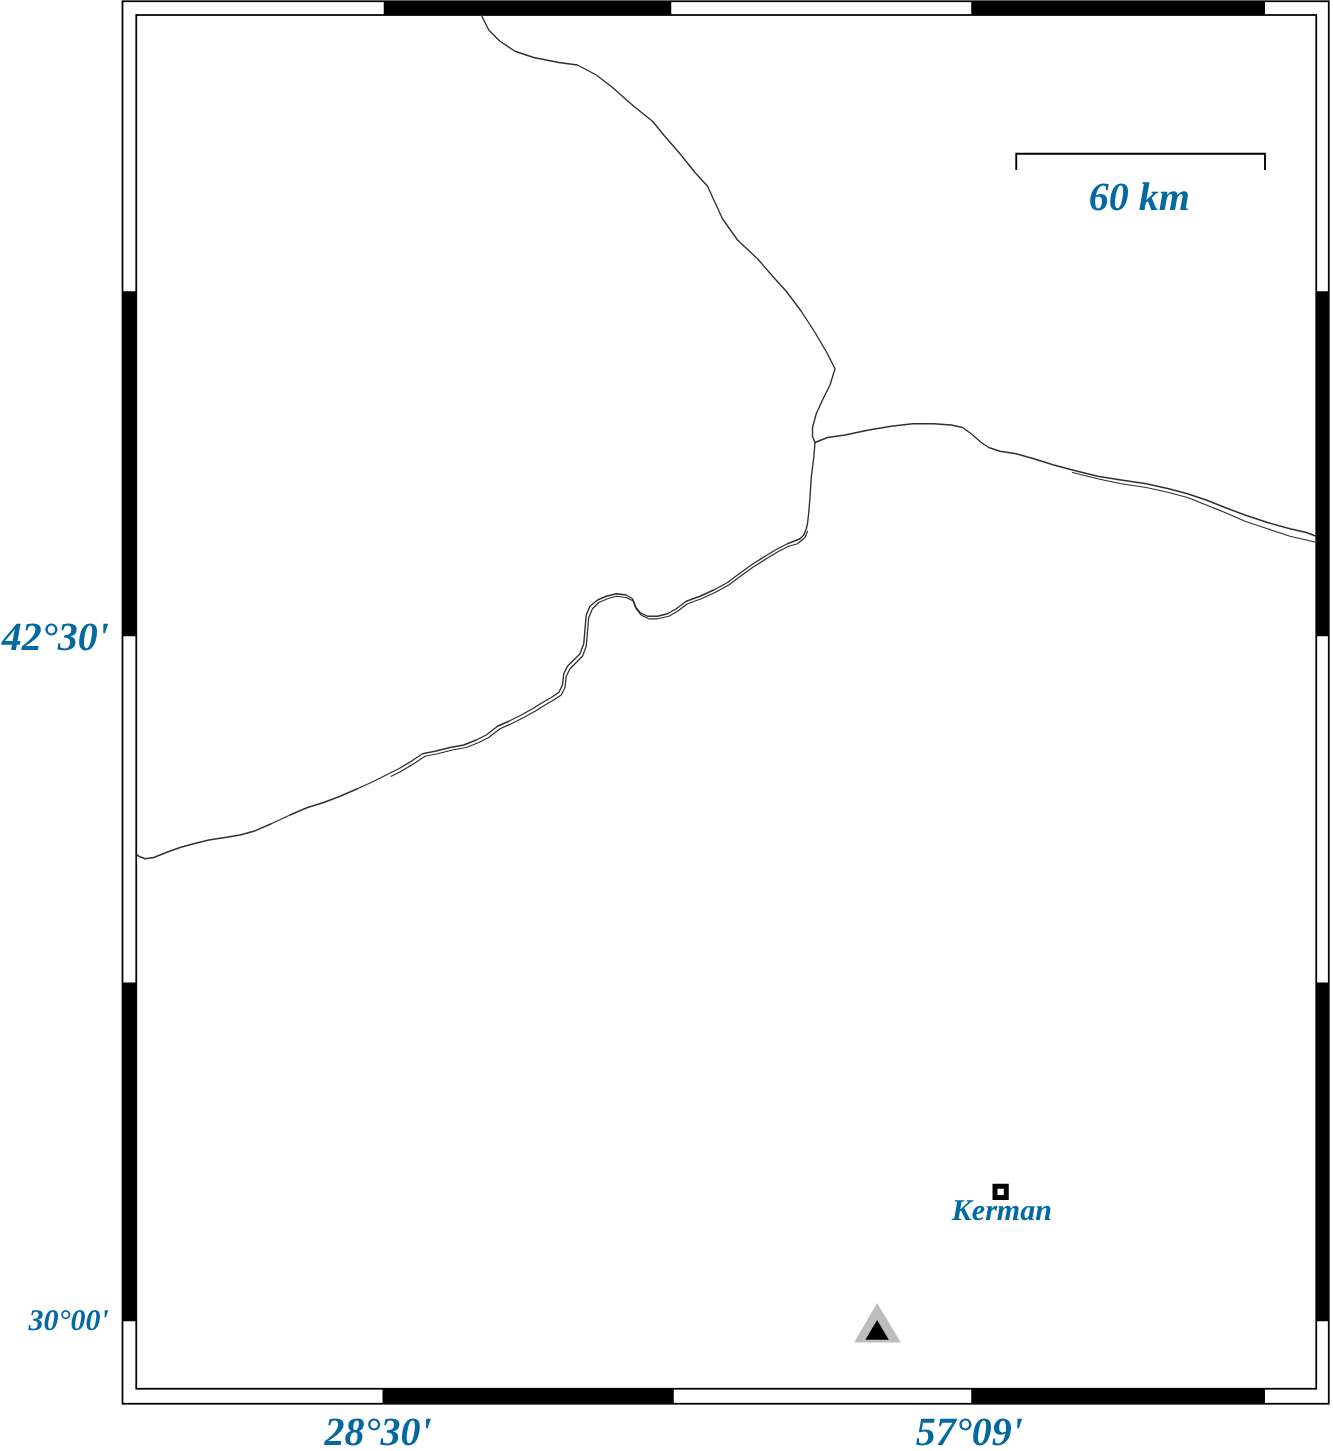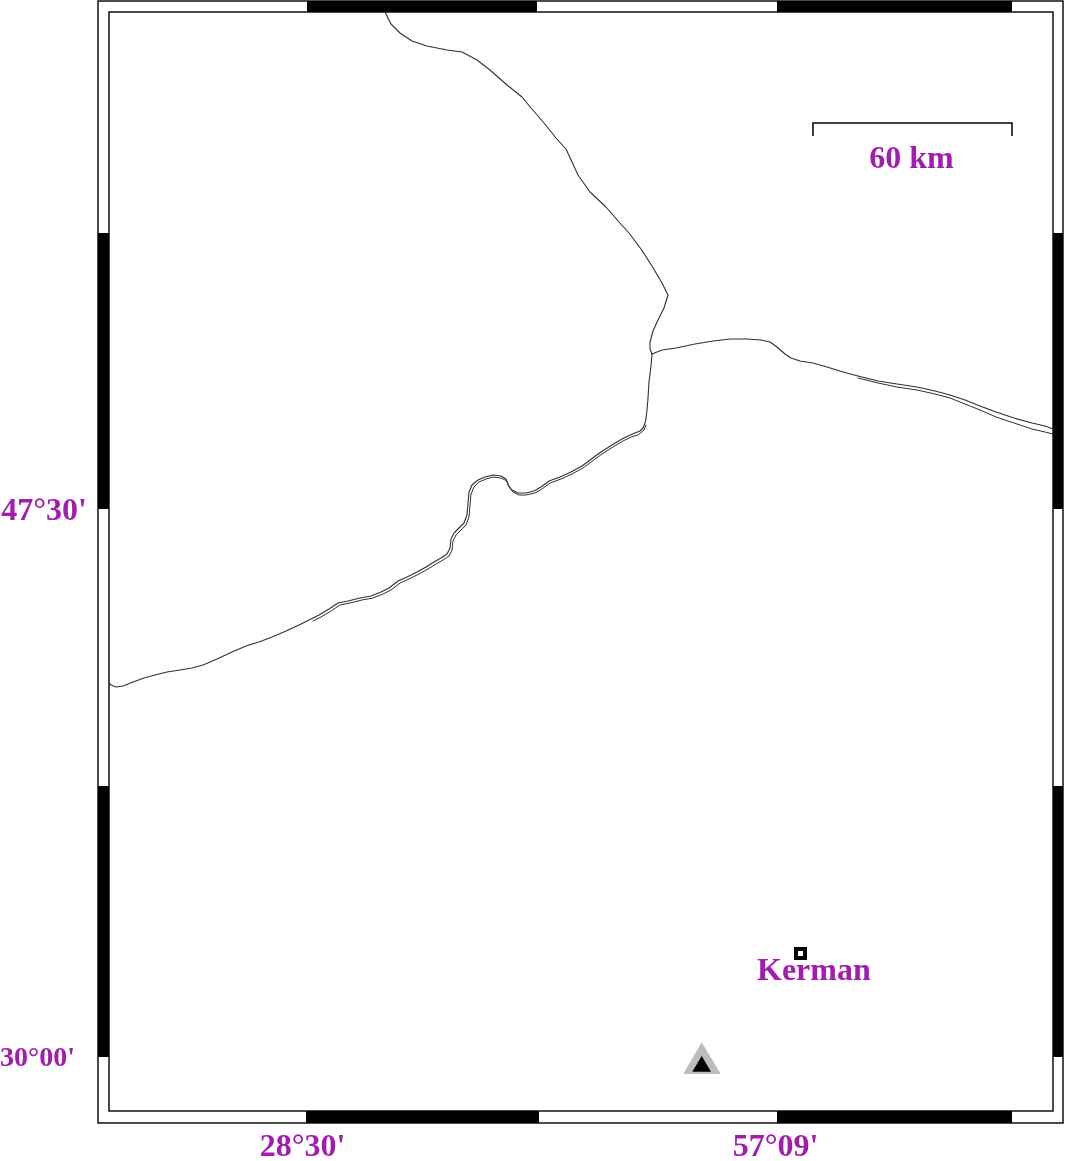--- a/index.html
+++ b/index.html
@@ -7,30 +7,31 @@
     position:relative;
     width:1066px;height:1161px;
     background:#ffffff;
     overflow:hidden;
     font-family:"Liberation Serif","DejaVu Serif",serif;
   }
   .stage svg{position:absolute;left:0;top:0;}
   .maplabel{
     position:absolute;
     font-weight:bold;
-    color:#a21caf;
+    color:#0369a1;
     white-space:nowrap;
     line-height:32px;
+    font-style:italic;
   }
   #lat-label-1{top:493px;left:0;width:87px;text-align:right;font-size:32px;}
-  #lat-label-2{top:1041px;left:0;width:87px;text-align:left;font-size:28px;}
+  #lat-label-2{top:1041px;left:0;width:87px;text-align:right;font-size:24px;}
   #lon-label-1{top:1129px;left:242px;width:121px;text-align:center;font-size:32px;}
   #lon-label-2{top:1129px;left:715px;width:121px;text-align:center;font-size:32px;}
   #scale-label{top:141px;left:851px;width:121px;text-align:center;font-size:32px;}
-  #city-label{top:956px;left:757px;width:121px;text-align:left;font-size:32px;line-height:26px;}
+  #city-label{top:956px;left:741px;width:121px;text-align:center;font-size:24px;line-height:26px;}
 </style>
 </head>
 <body>
 
 <div class="stage">
   <svg id="map-svg" width="1066" height="1161" viewBox="0 0 1066 1161">
       <rect x="98" y="1" width="965" height="1122" fill="none" stroke="#000000" stroke-width="1.4"></rect>
       <rect x="109" y="12" width="944" height="1099" fill="none" stroke="#000000" stroke-width="1.4"></rect>
       <rect x="307" y="1" width="230" height="11" fill="#000000"></rect>
       <rect x="777" y="1" width="235" height="11" fill="#000000"></rect>
@@ -45,21 +46,21 @@
       <polyline points="858,378 878,383 897,387 917,390 935,394 950,398 965,404 980,410 996,417 1014,423 1032,429 1045,432 1053,434" fill="none" stroke="#303030" stroke-width="1" stroke-linejoin="round" stroke-linecap="round"></polyline>
       <polyline points="652,354 651,366 649,382 648,398 647,410 646,419 645,423 643,428 640,431 635,433 630,435 622,439 612,445 601,452 590,460 582,466 571,472 560,477 549,481 541,487 534,491 526,493 518,493 512,490 508,485 506,479 501,476 493,475 485,477 478,480 472,485 469,492 468,503 467,515 464,523 459,528 454,533 451,539 450,548 447,554 441,558 434,562 426,567 417,572 407,577 398,581 389,588 381,592 371,596 360,598 348,601 338,603 329,609 319,615 311,619 299,625 286,631 272,637 259,642 246,646 232,652 217,659 203,665 192,668 180,670 167,672 155,675 144,678 133,682 123,686 116,687 111,685 109,683" fill="none" stroke="#303030" stroke-width="1.1" stroke-linejoin="round" stroke-linecap="round"></polyline>
       <polyline points="646,425 644,430 638,435 631,437 623,441 613,447 602,454 591,462 583,468 572,474 561,479 550,483 542,489 535,493 526,495 519,495 513,492 509,487 507,481 501,478 493,477 486,479 479,482 474,487 471,494 470,505 469,517 466,525 461,530 456,535 453,541 452,550 449,556 443,560 436,564 428,569 419,574 409,579 400,583 391,590 383,594 373,598 362,600 350,603 340,605 331,611 321,617 313,621" fill="none" stroke="#303030" stroke-width="1" stroke-linejoin="round" stroke-linecap="round"></polyline>
       <path d="M 813 136 L 813 123 L 1012 123 L 1012 136" fill="none" stroke="#000000" stroke-width="1.5"></path>
       <rect x="794" y="947" width="13" height="13" fill="#000000"></rect>
       <rect x="798" y="951" width="5" height="5" fill="#ffffff"></rect>
       <polygon points="701.7,1042.3 683.3,1074 720.7,1074" fill="#bdbdbd"></polygon>
       <polygon points="701.7,1056 692.3,1071.7 711,1071.7" fill="#000000"></polygon>
     </svg>
 
-  <div class="maplabel" id="lat-label-1">47°30'</div>
+  <div class="maplabel" id="lat-label-1">42°30'</div>
 
   <div class="maplabel" id="lat-label-2">30°00'</div>
 
   <div class="maplabel" id="lon-label-1">28°30'</div>
 
   <div class="maplabel" id="lon-label-2">57°09'</div>
 
   <div class="maplabel" id="scale-label">60 km</div>
 
   <div class="maplabel" id="city-label">Kerman</div>

